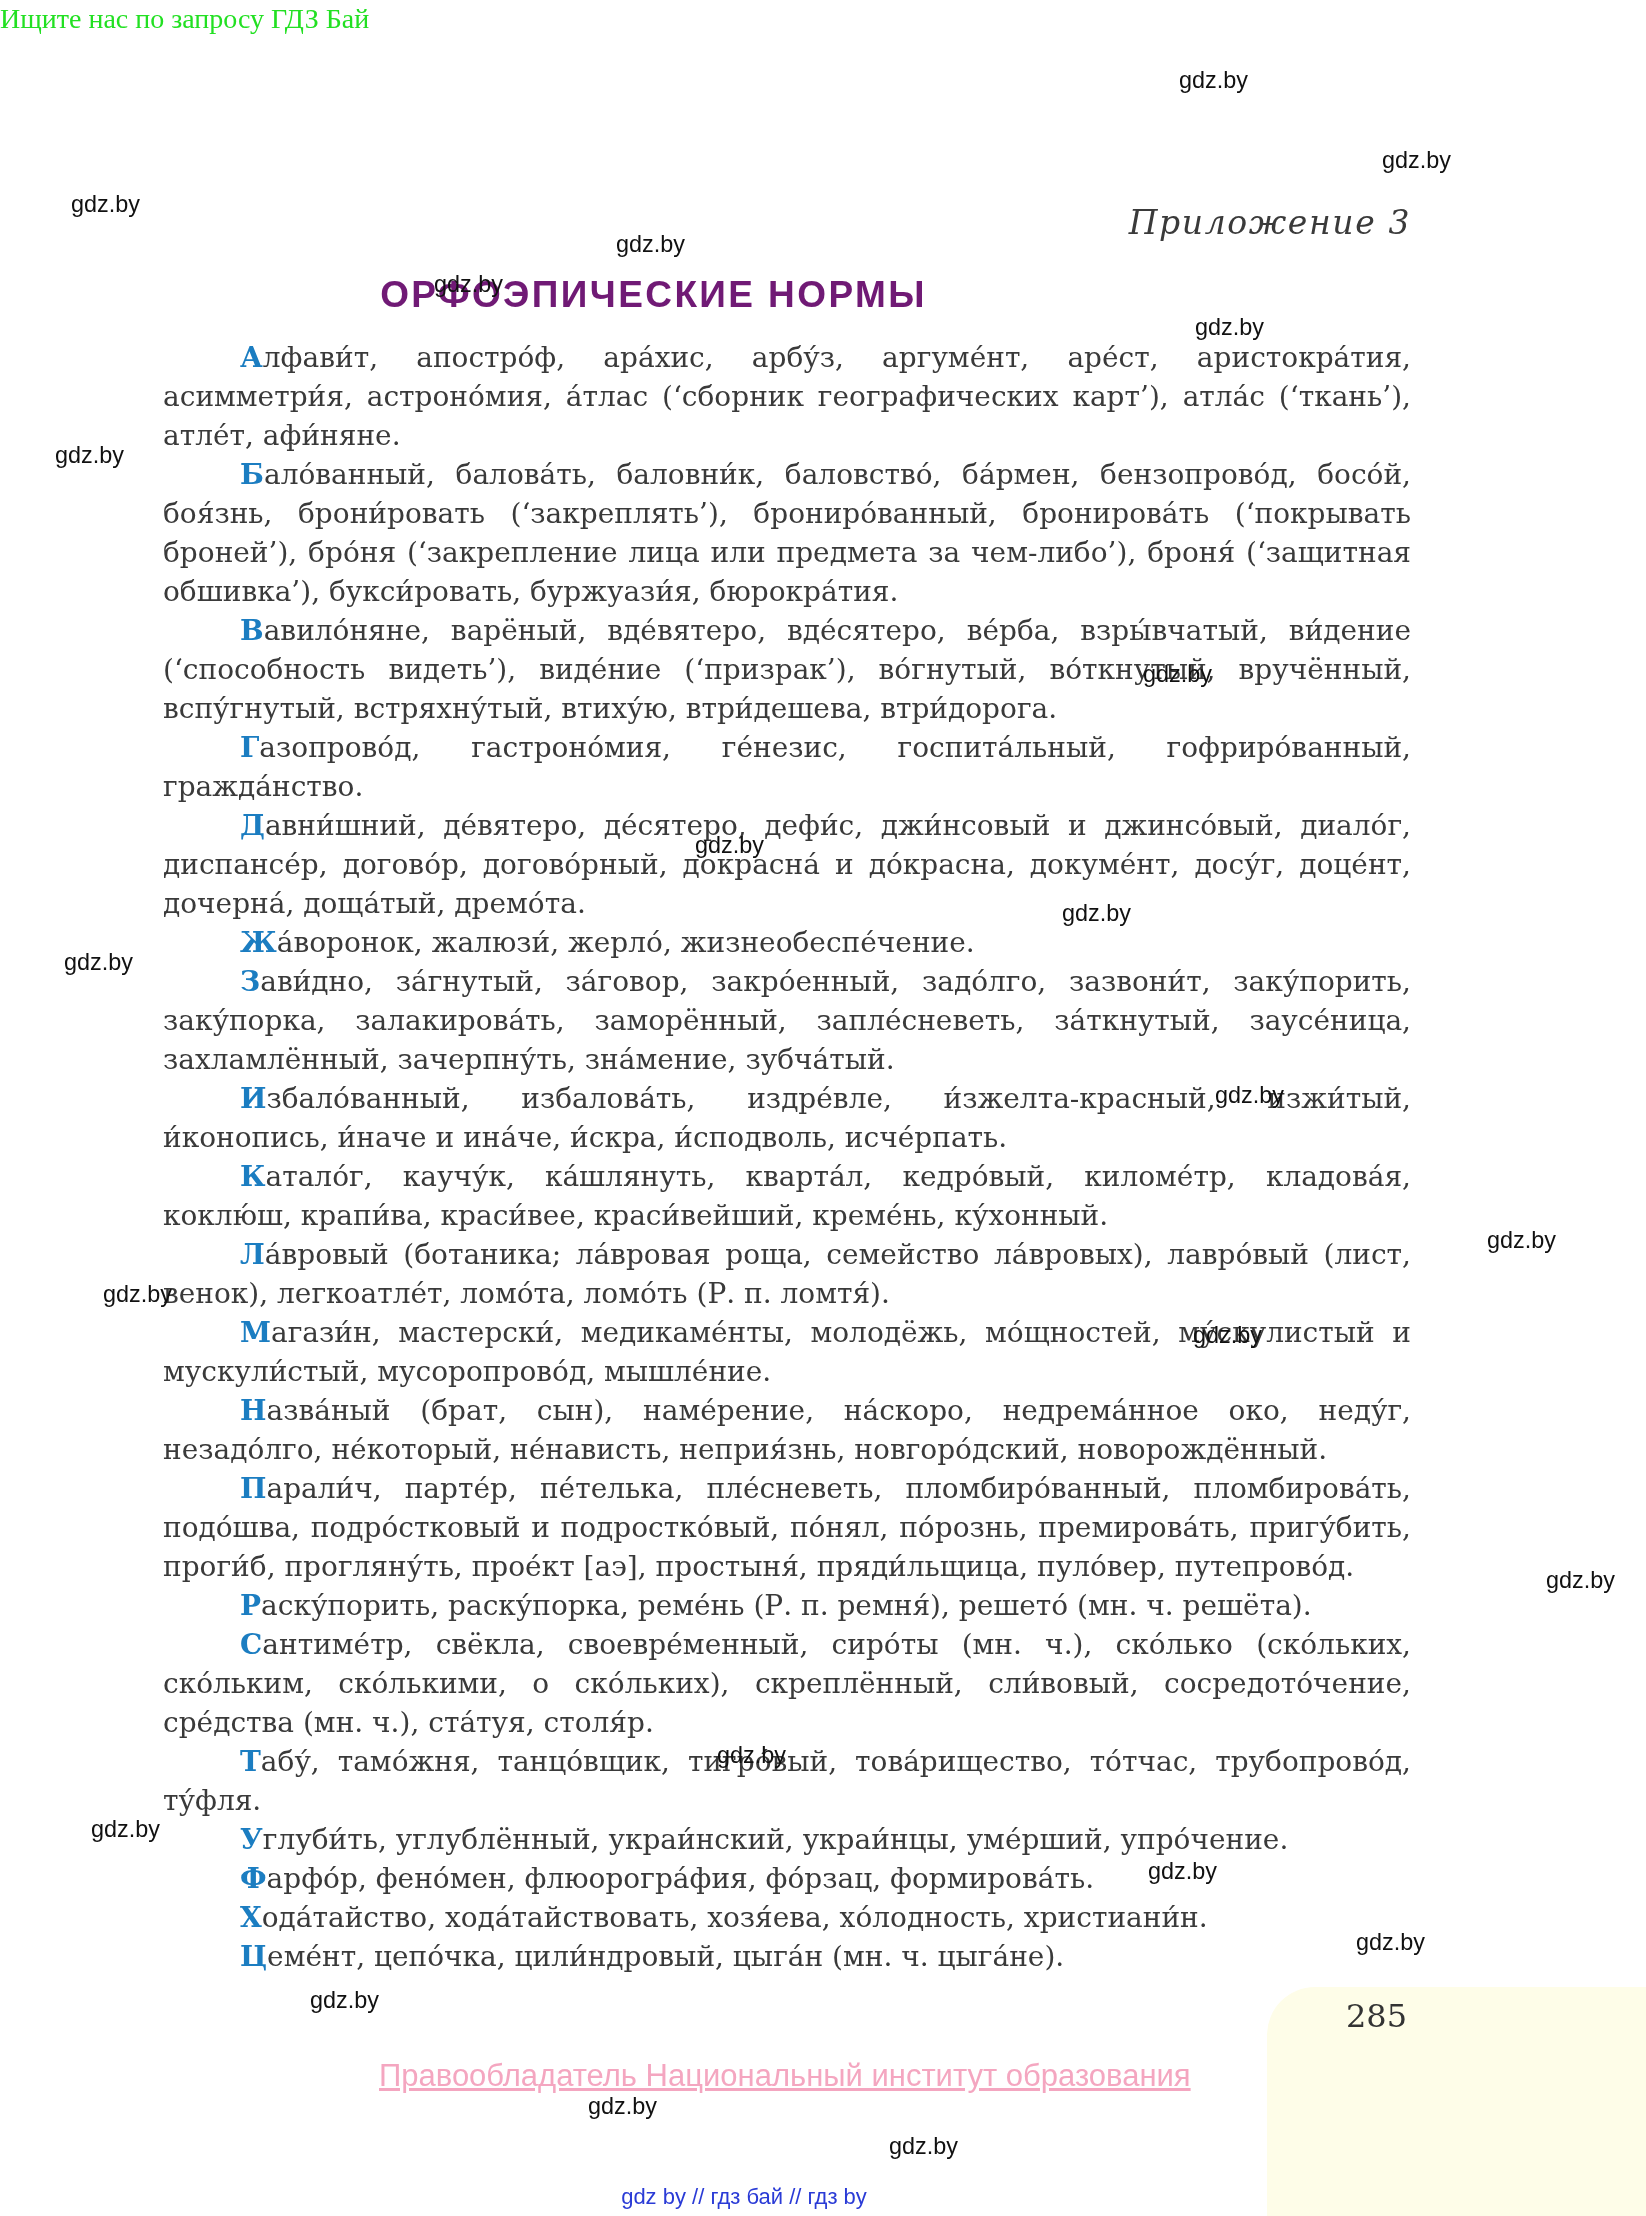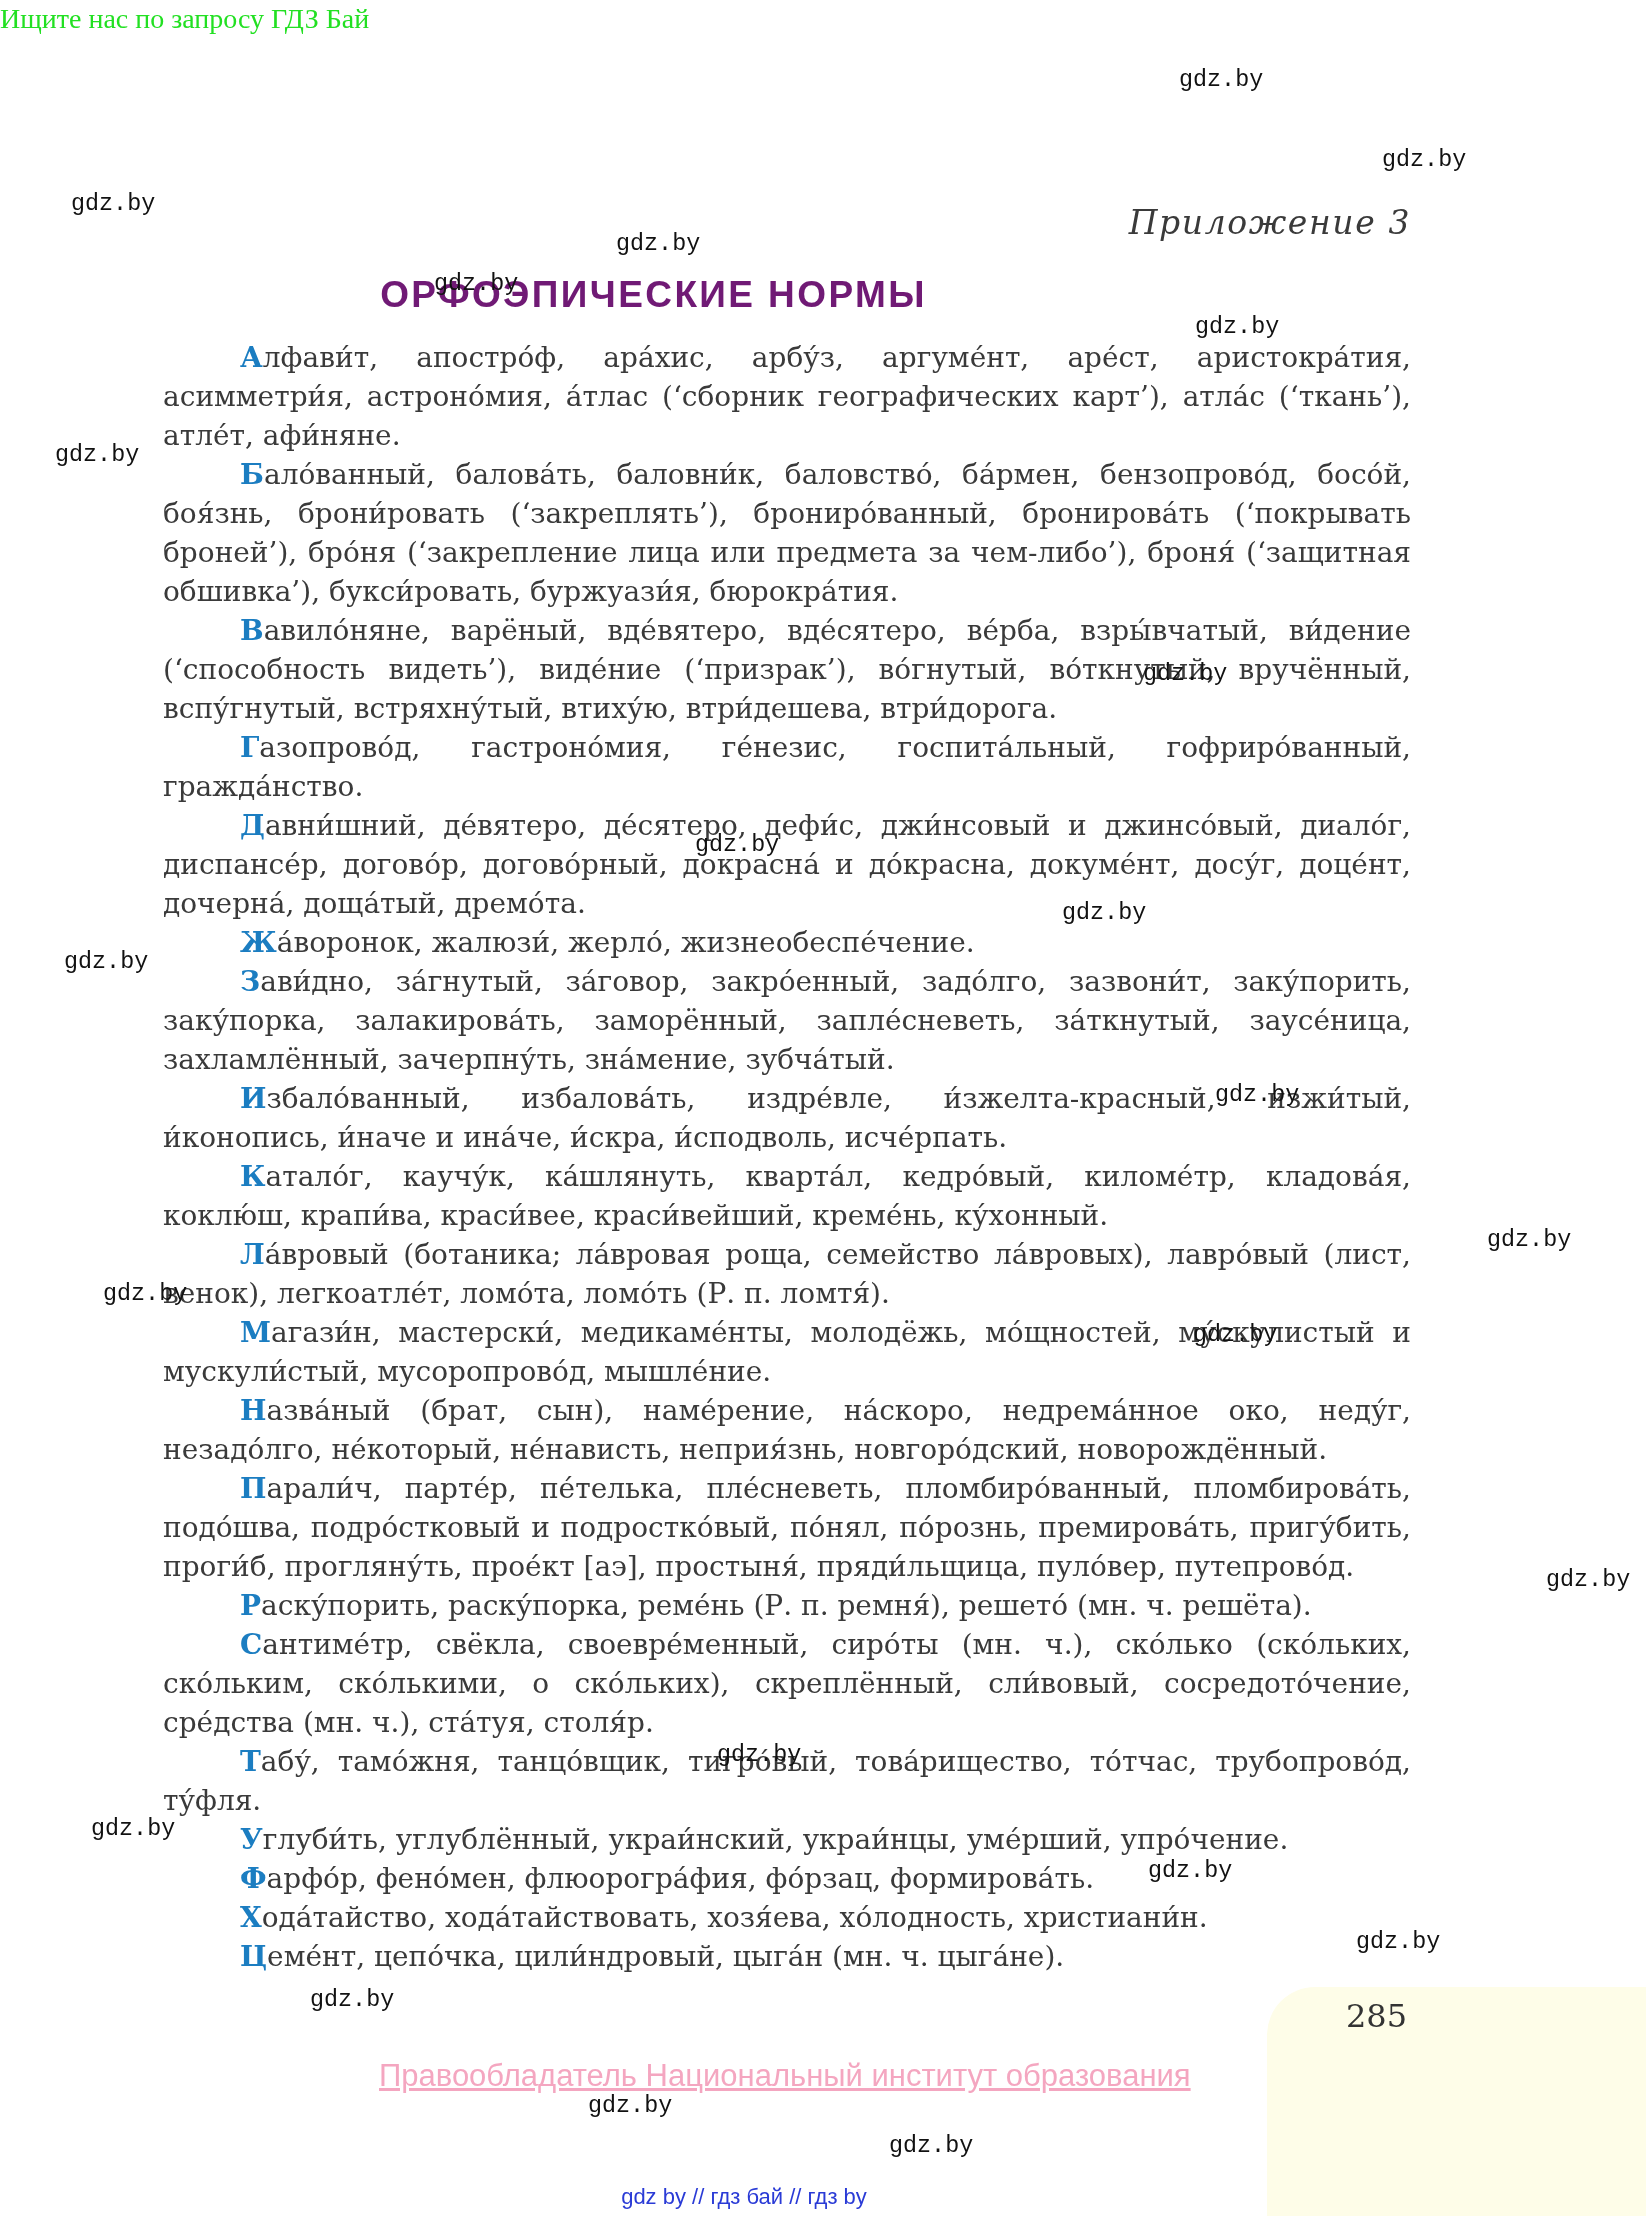--- a/index.html
+++ b/index.html
@@ -6,21 +6,21 @@
   body {
     width:1647px; height:2216px; position:relative; background:#ffffff;
     font-family:"DejaVu Serif", serif; color:#333;
     overflow:hidden;
   }
   .top-banner {
     position:absolute; top:3.2px; left:0; width:1647px; text-align:left;
     font-family:Liberation Serif, serif; font-size:28px; color:#22e022;
   }
   .wm {
-    position:absolute; font-family:Liberation Mono, monospace; font-size:23.4px; color:#111;
+    position:absolute; font-family:Liberation Sans, sans-serif; font-size:23.4px; color:#111;
     white-space:nowrap;
   }
   .appendix {
     position:absolute; top:203px; right:236px; font-style:italic; font-size:33px;
     color:#3a3a3a; letter-spacing:1.6px;
   }
   .title {
     position:absolute; top:274px; left:0; width:1307px; text-align:center;
     font-size:37px; font-weight:bold; color:#701a75; letter-spacing:2.4px;
     font-family:Liberation Sans, sans-serif;

